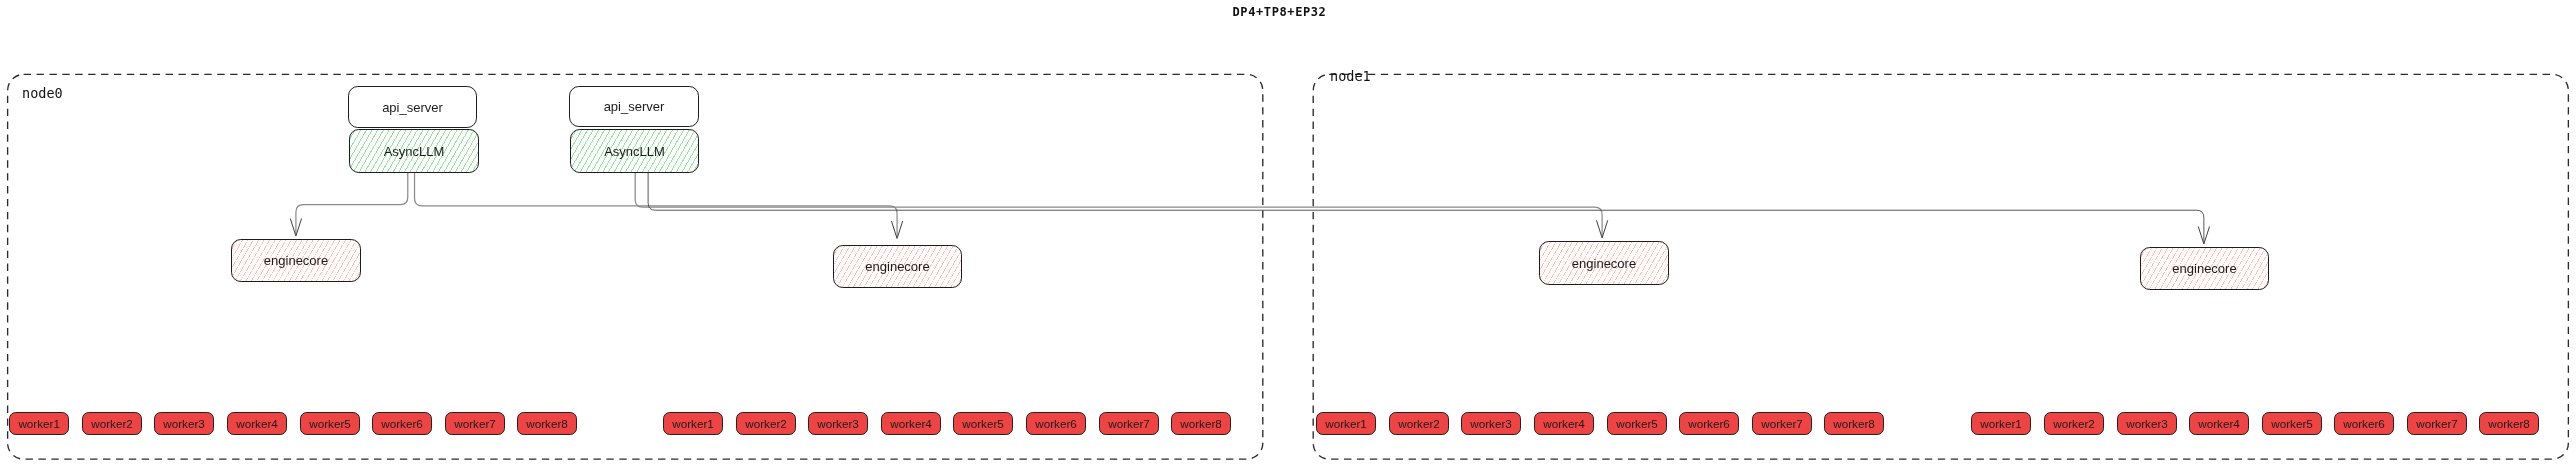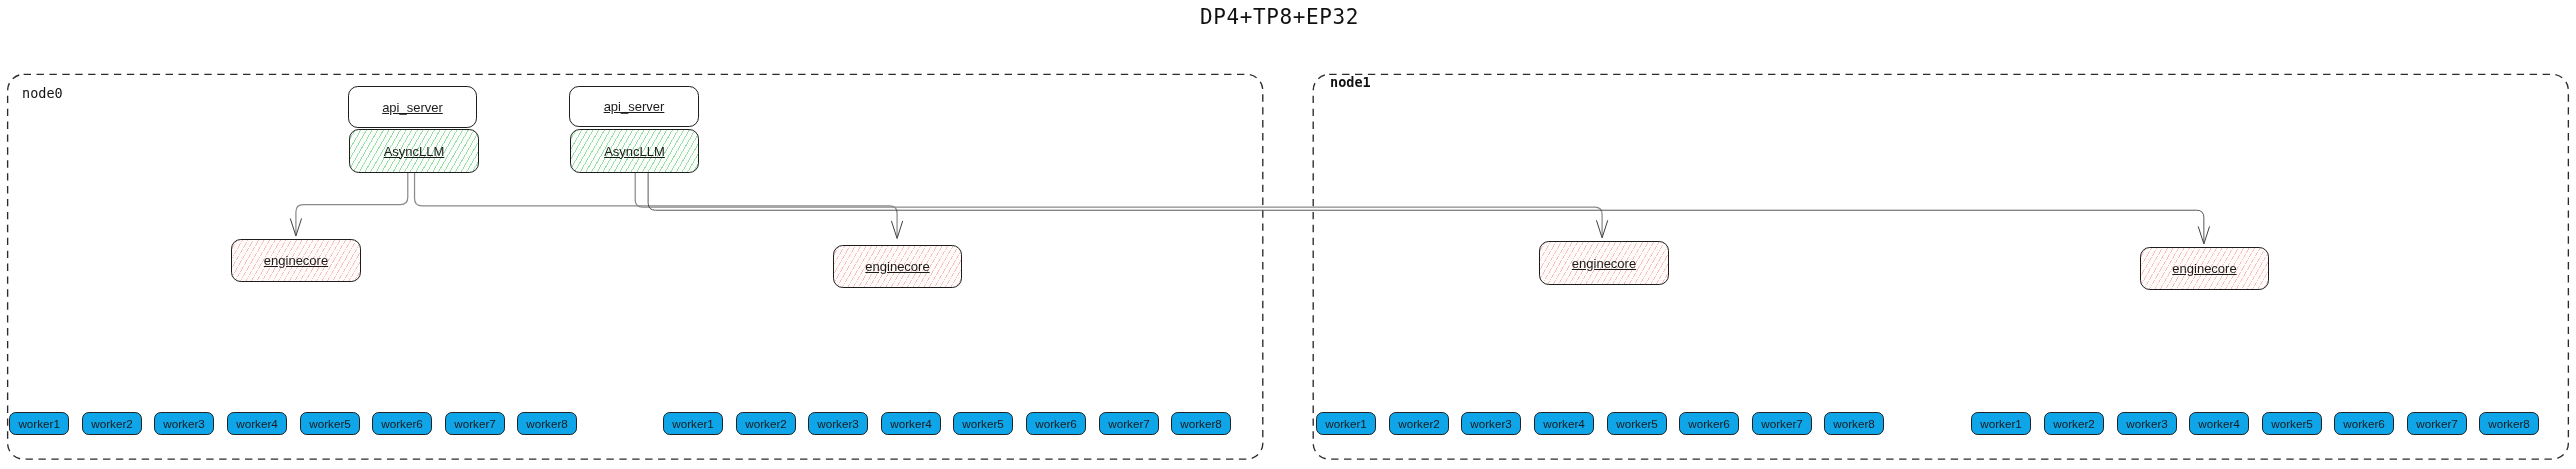--- a/index.html
+++ b/index.html
@@ -2,48 +2,48 @@
 <html style="font-size:9.8px"><head>
 <meta charset="utf-8">
 <style>
   html,body { margin:0; padding:0; background:#ffffff; }
   .canvas {
     position:relative; width:2576px; height:469px; background:#ffffff;
     font-family:"Liberation Sans", sans-serif; overflow:hidden;
   }
   .title {
     position:absolute; left:0; right:17px; top:4.9px; text-align:center;
-    font-family:"DejaVu Sans Mono", monospace; font-size:21px; font-weight:400;
+    font-family:"DejaVu Sans Mono", monospace; font-size:12px; font-weight:700;
     letter-spacing:0.6px; color:#111;
   }
   .edges { position:absolute; left:0; top:0; width:2576px; height:469px; }
   .node-label {
     position:absolute; font-family:"DejaVu Sans Mono", monospace;
     font-size:13.5px; color:#111; white-space:nowrap;
   }
   .box {
     position:absolute; box-sizing:border-box; background:#fff;
     border:1.5px solid #1d1d1d; border-radius:9.8px;
     display:flex; align-items:center; justify-content:center;
-    font-size:13px; color:#1b1b1b; white-space:nowrap;text-decoration:underline;
+    font-size:13px; color:#1b1b1b; white-space:nowrap;
   }
   .hatch-green {
     background-color:#fbfefb;
     background-image:repeating-linear-gradient(120deg,
       transparent 0px, transparent 4px, #98dfa5 4px, #98dfa5 4.9px);
     text-align:right;
   }
   .hatch-red {
     background-color:#fffbfb;
     background-image:repeating-linear-gradient(120deg,
       transparent 0px, transparent 4px, #f5c0bc 4px, #f5c0bc 4.7px);
   }
   .worker {
     position:absolute; top:412px; width:60px; height:23.4px; box-sizing:border-box;
-    background:#0ea5e9; border:1.4px solid #222; border-radius:6.8px;
+    background:#ef4444; border:1.4px solid #222; border-radius:6.8px;
     display:flex; align-items:center; justify-content:center;
     font-size:11.7px; color:#1b1b1b; white-space:nowrap;
   }
 </style>
 </head>
 <body>
 
 <div class="canvas">
 
   <div class="title">DP4+TP8+EP32</div>
@@ -60,21 +60,21 @@
     <path d="M1449,360 L1458,388 L1467,360" stroke="#3c3c3c" stroke-width="1.6" stroke-linecap="round"></path>
 
     <path d="M1032,280 L1032,325 Q1032,337 1044,337 L2593,337 Q2605,337 2605,349 L2605,383" stroke="#8a8a8a" stroke-width="2" stroke-linecap="round"></path>
     <path d="M2596,359 L2605,387 L2614,359" stroke="#3c3c3c" stroke-width="1.6" stroke-linecap="round"></path>
 
     <path d="M1053,280 L1053,330 Q1053,342 1065,342 L3572,342 Q3584,342 3584,354 L3584,393" stroke="#3c3c3c" stroke-width="1.4" stroke-linecap="round"></path>
     <path d="M3575,369 L3584,397 L3593,369" stroke="#3c3c3c" stroke-width="1.6" stroke-linecap="round"></path>
   </svg>
 
   <div class="node-label" style="left:22px; top:85px;text-align:center;">node0</div>
-  <div class="node-label" style="left:1330px; top:74px;font-weight:bold;">node1</div>
+  <div class="node-label" style="left:1330px; top:68px;">node1</div>
 
   <div class="box" style="left:348px; top:86px; width:129px; height:42px;">api_server</div>
   <div class="box hatch-green" style="left:349px; top:129px; width:130px; height:44px;">AsyncLLM</div>
 
   <div class="box" style="left:569px; top:86px; width:130px; height:41px;">api_server</div>
   <div class="box hatch-green" style="left:570px; top:129px; width:129px; height:44px;">AsyncLLM</div>
 
   <div class="box hatch-red" style="left:231px; top:239px; width:130px; height:43px;">enginecore</div>
   <div class="box hatch-red" style="left:833px; top:245px; width:129px; height:43px;">enginecore</div>
   <div class="box hatch-red" style="left:1539px; top:241px; width:130px; height:44px;">enginecore</div>

